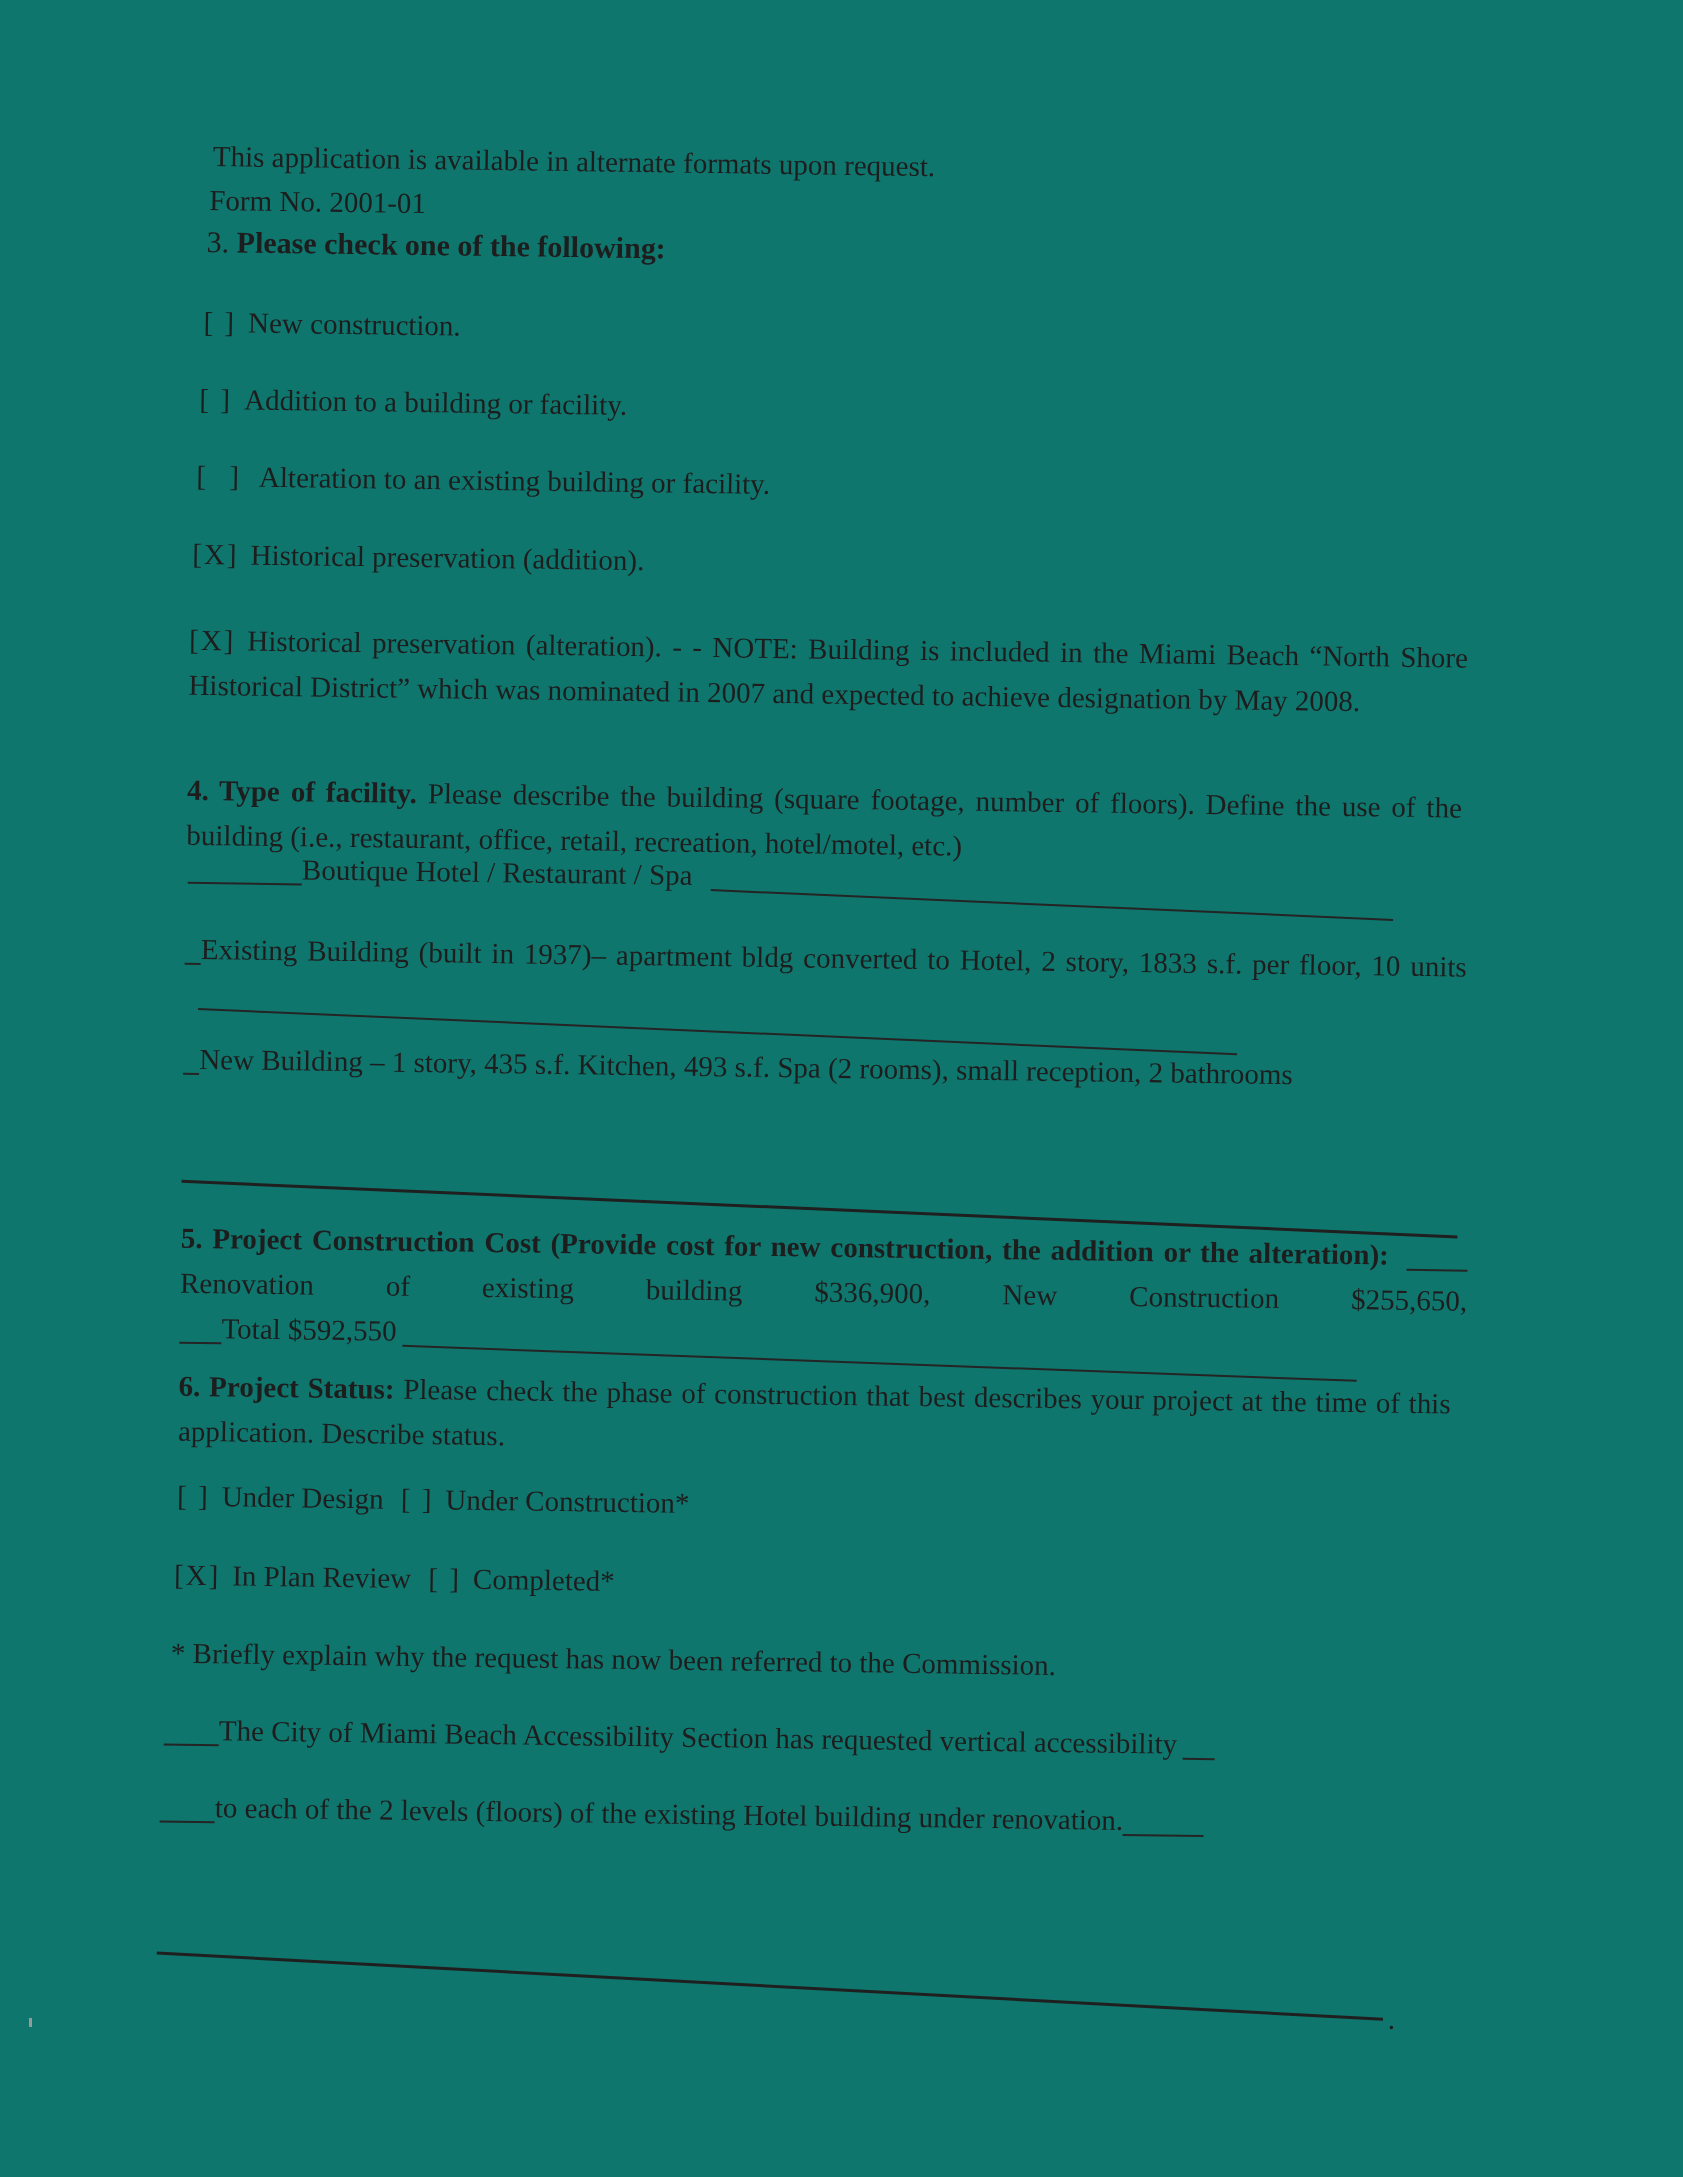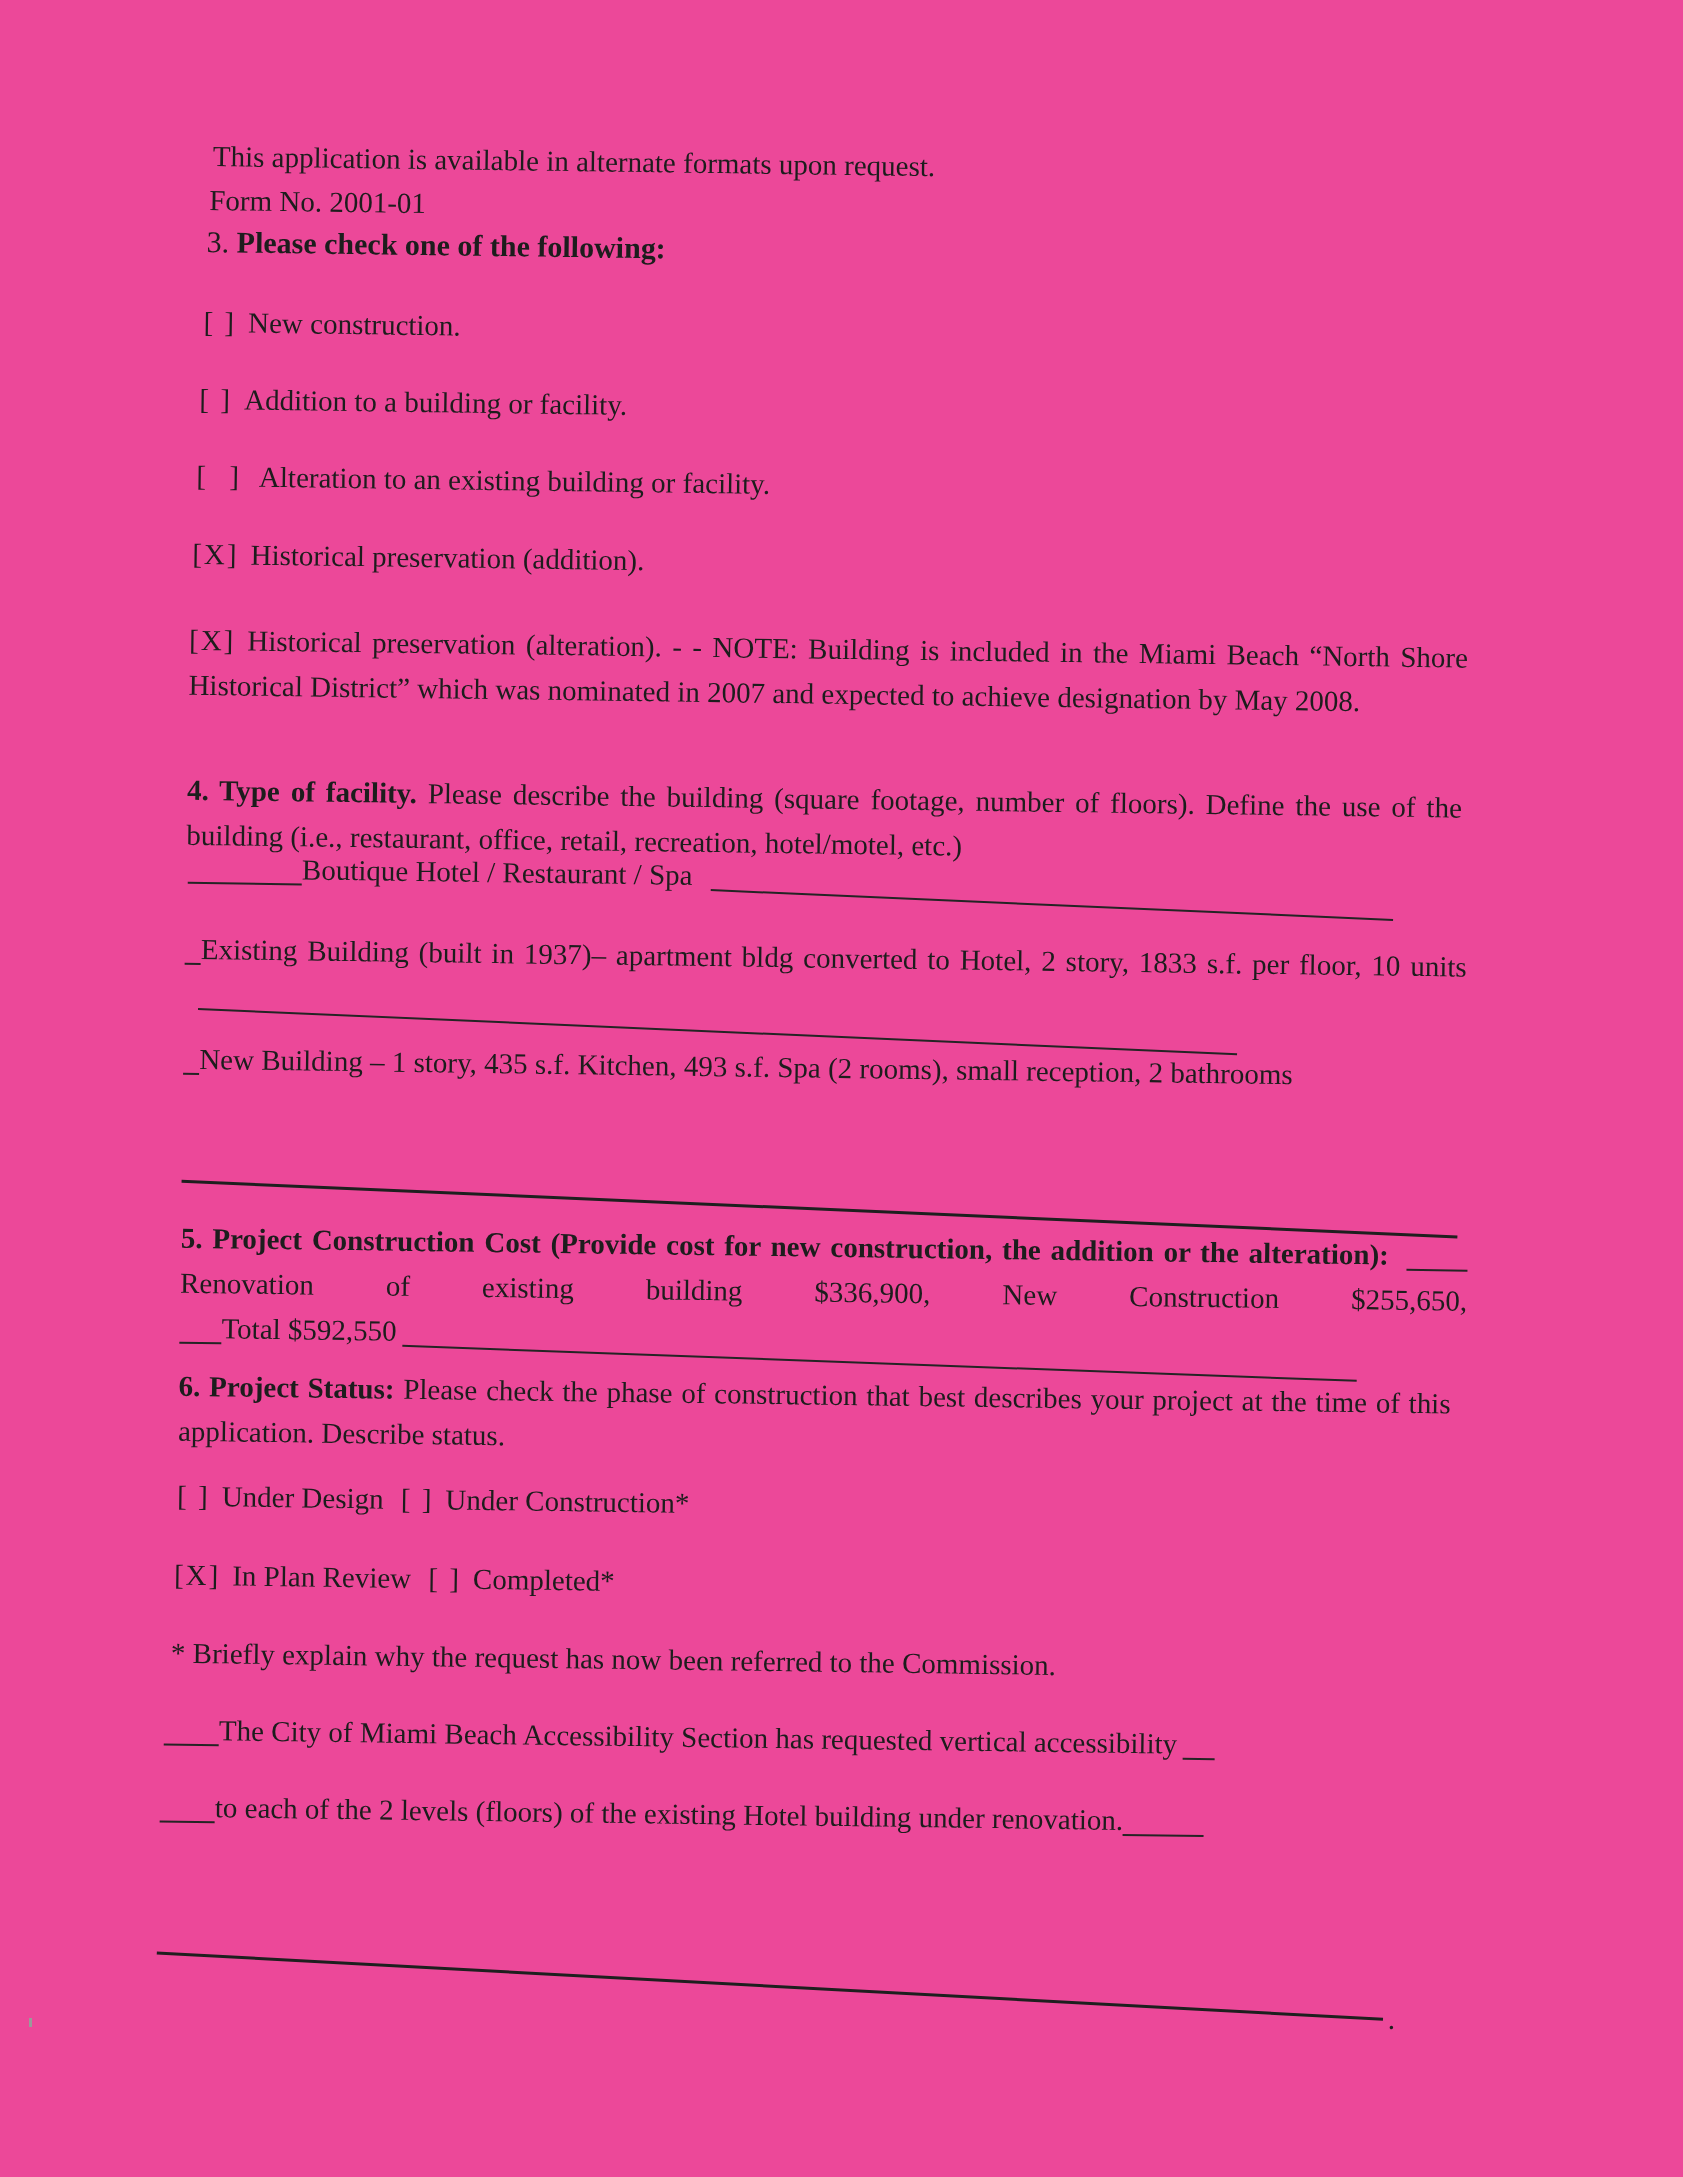--- a/index.html
+++ b/index.html
@@ -1,19 +1,19 @@
 <!DOCTYPE html>
 <html><head>
 <meta charset="utf-8">
 <style>
   html,body{margin:0;padding:0;background:#e8e8e8;}
   .page{
     position:relative;
     width:1683px;height:2177px;
-    background:#ec4899;
+    background:#0f766e;
     overflow:hidden;
     font-family:"Liberation Serif", serif;
     color:#1d1d1d;
   }
   .content{
     position:absolute;left:0;top:0;width:1683px;height:2177px;
     transform:rotate(0.8deg);
     transform-origin:208px 149px;
   }
   .blk{position:absolute;font-size:29px;line-height:1.32;}

